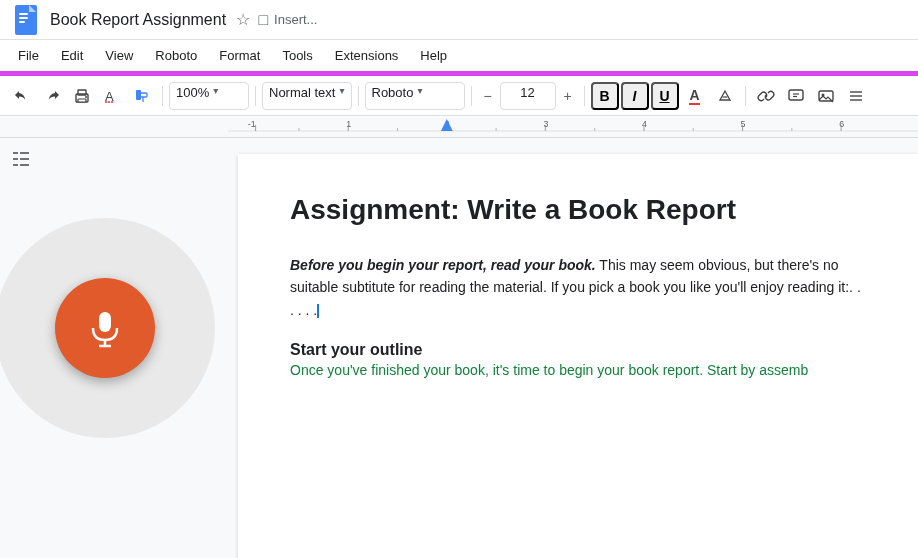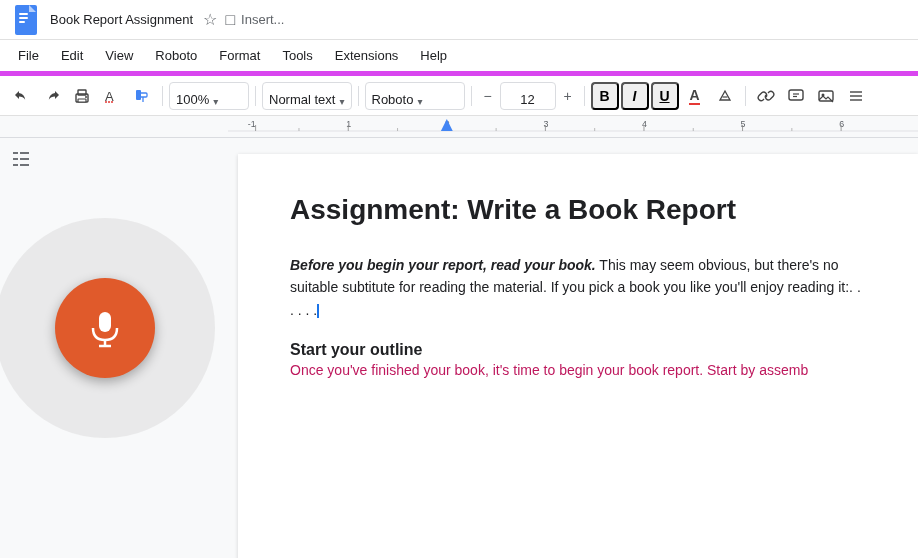--- a/index.html
+++ b/index.html
@@ -4,21 +4,21 @@
   <style>
     * { margin: 0; padding: 0; box-sizing: border-box; }
     body { font-family: 'Arial', sans-serif; background: #f8f9fa; width: 918px; height: 558px; overflow: hidden; user-select: none; }
 
     
     .title-bar {
       display: flex; align-items: center; height: 40px; padding: 0 12px;
       background: #fff; border-bottom: 1px solid #e0e0e0;
     }
     .doc-icon { width: 28px; height: 34px; margin-right: 10px; }
-    .title-text { font-size: 13px; color: #202124; font-family: 'Google Sans', Arial, sans-serif; margin-right: 10px; }
+    .title-text { font-size: 16px; color: #202124; font-family: 'Google Sans', Arial, sans-serif; margin-right: 10px; }
     .title-icons { display: flex; align-items: center; gap: 8px; }
     .title-icons span { font-size: 16px; color: #5f6368; cursor: pointer; }
     .saving-text { font-size: 13px; color: #5f6368; margin-left: 6px; }
 
     
     .menu-bar {
       display: flex; align-items: center; height: 36px; padding: 0 8px;
       background: #fff; border-bottom: 5px solid #d946ef; gap: 2px;
     }
     .menu-item { font-size: 13px; color: #202124; padding: 4px 10px; border-radius: 4px; cursor: pointer; }
@@ -27,21 +27,21 @@
     .toolbar {
       display: flex; align-items: center; height: 40px; padding: 0 8px;
       background: #fff; border-bottom: 1px solid #e0e0e0; gap: 2px;
     }
     .toolbar-btn {
       width: 28px; height: 28px; display: flex; align-items: center; justify-content: center;
       border-radius: 4px; cursor: pointer; color: #444; font-size: 14px; border: none; background: transparent;
     }
     .toolbar-divider { width: 1px; height: 20px; background: #dadce0; margin: 0 4px; }
     .toolbar-dropdown {
-      display: flex; align-items: flex-end; border: 1px solid #dadce0; border-radius: 4px;
+      display: flex; align-items: flex-start; border: 1px solid #dadce0; border-radius: 4px;
       padding: 2px 6px; height: 28px; cursor: pointer; font-size: 13px; color: #202124; background: #fff; gap: 4px;
       min-width: 80px;
     }
     .toolbar-dropdown.font { min-width: 100px; }
     .toolbar-dropdown.size { min-width: 56px; justify-content: center; }
     .caret { font-size: 10px; color: #5f6368; }
     .font-size-controls { display: flex; align-items: center; gap: 2px; }
     .font-size-btn { width: 20px; height: 20px; display: flex; align-items: center; justify-content: center; cursor: pointer; color: #5f6368; font-size: 14px; }
     .toolbar-format-btn { width: 28px; height: 28px; display: flex; align-items: center; justify-content: center; cursor: pointer; font-size: 14px; font-weight: bold; border-radius: 4px; }
     .bold-active { font-weight: 900; }
@@ -82,21 +82,21 @@
       display: flex; justify-content: flex-end; align-items: flex-start;
     }
     .doc-page {
       background: #fff; width: 680px; min-height: 420px; padding: 40px 52px;
       box-shadow: 0 1px 4px rgba(0,0,0,0.15); margin-top: 16px;
     }
     .doc-title { font-size: 28px; font-weight: 700; color: #202124; margin-bottom: 28px; font-family: Arial, sans-serif; }
     .doc-para { font-size: 14px; color: #202124; line-height: 1.6; margin-bottom: 20px; font-family: Arial, sans-serif; }
     .doc-para .bold-italic { font-weight: bold; font-style: italic; }
     .doc-section-title { font-size: 16px; font-weight: 700; color: #202124; font-family: Arial, sans-serif; }
-    .doc-section-para { font-size: 14px; color: #be185d; line-height: 1.6; font-family: Arial, sans-serif; }
+    .doc-section-para { font-size: 14px; color: #15803d; line-height: 1.6; font-family: Arial, sans-serif; }
     .cursor { display: inline-block; width: 2px; height: 14px; background: #1a73e8; vertical-align: middle; animation: blink 1s step-end infinite; }
     @keyframes blink { 0%, 100% { opacity: 1; } 50% { opacity: 0; } }
 
     
     .ruler-svg { width: 100%; height: 22px; }
   </style>
 </head>
 <body>
 
 <div class="title-bar">

